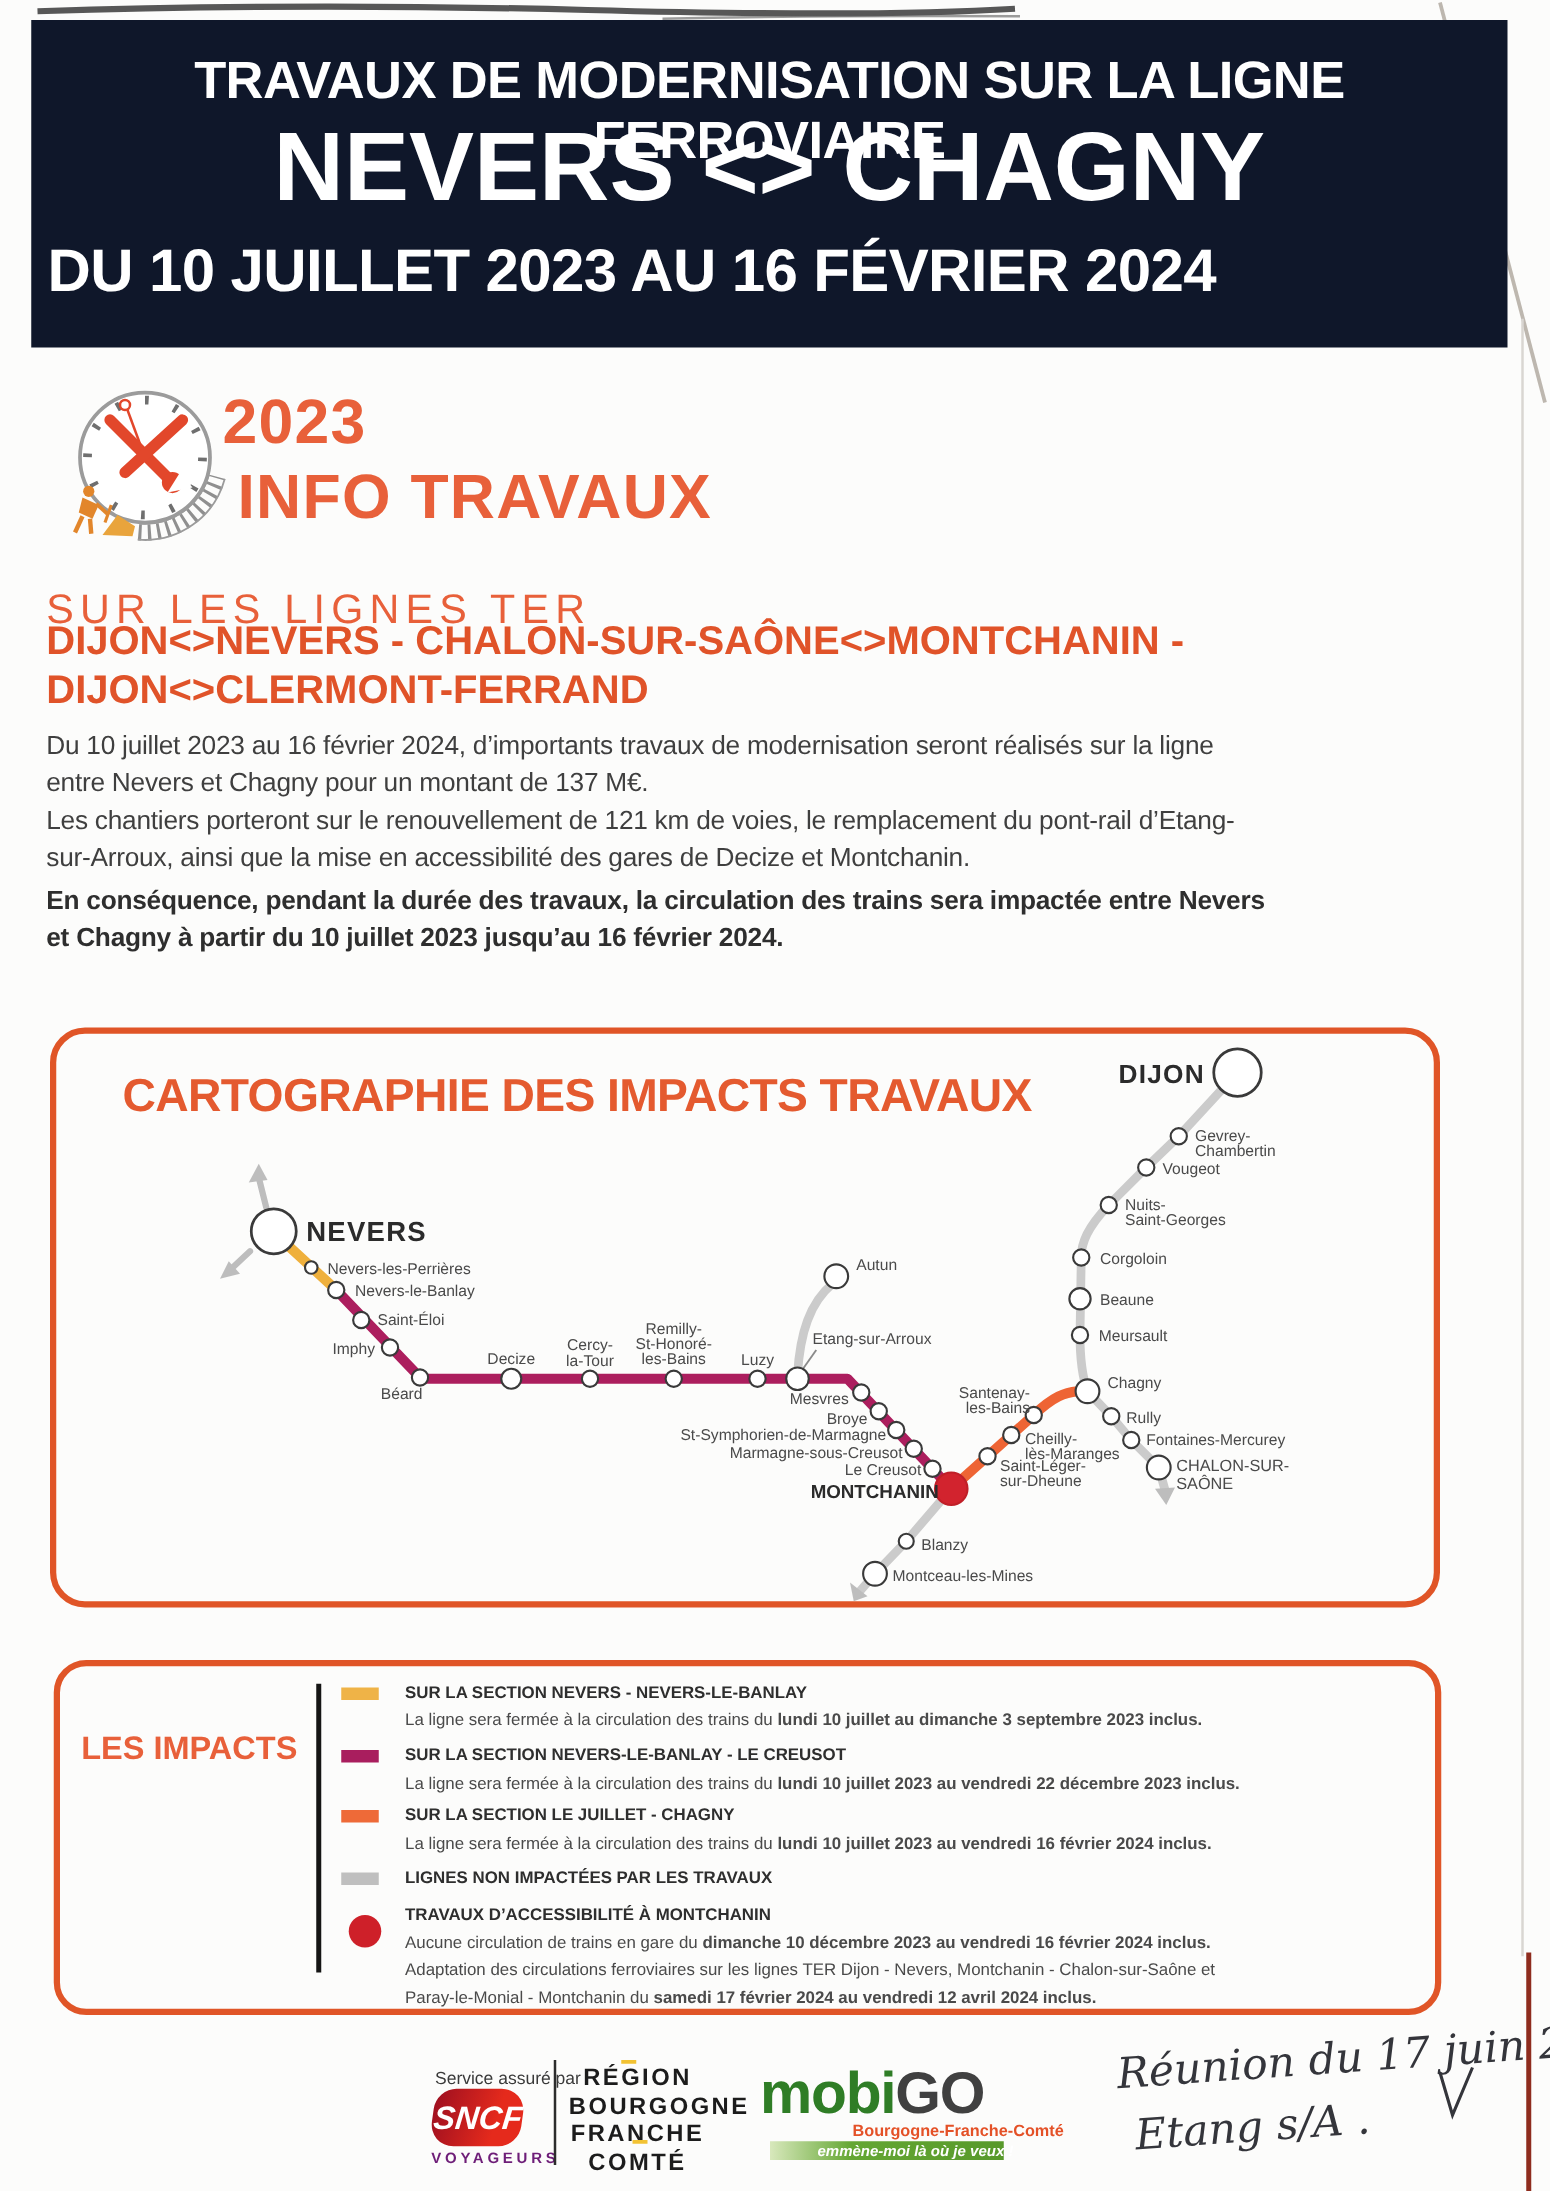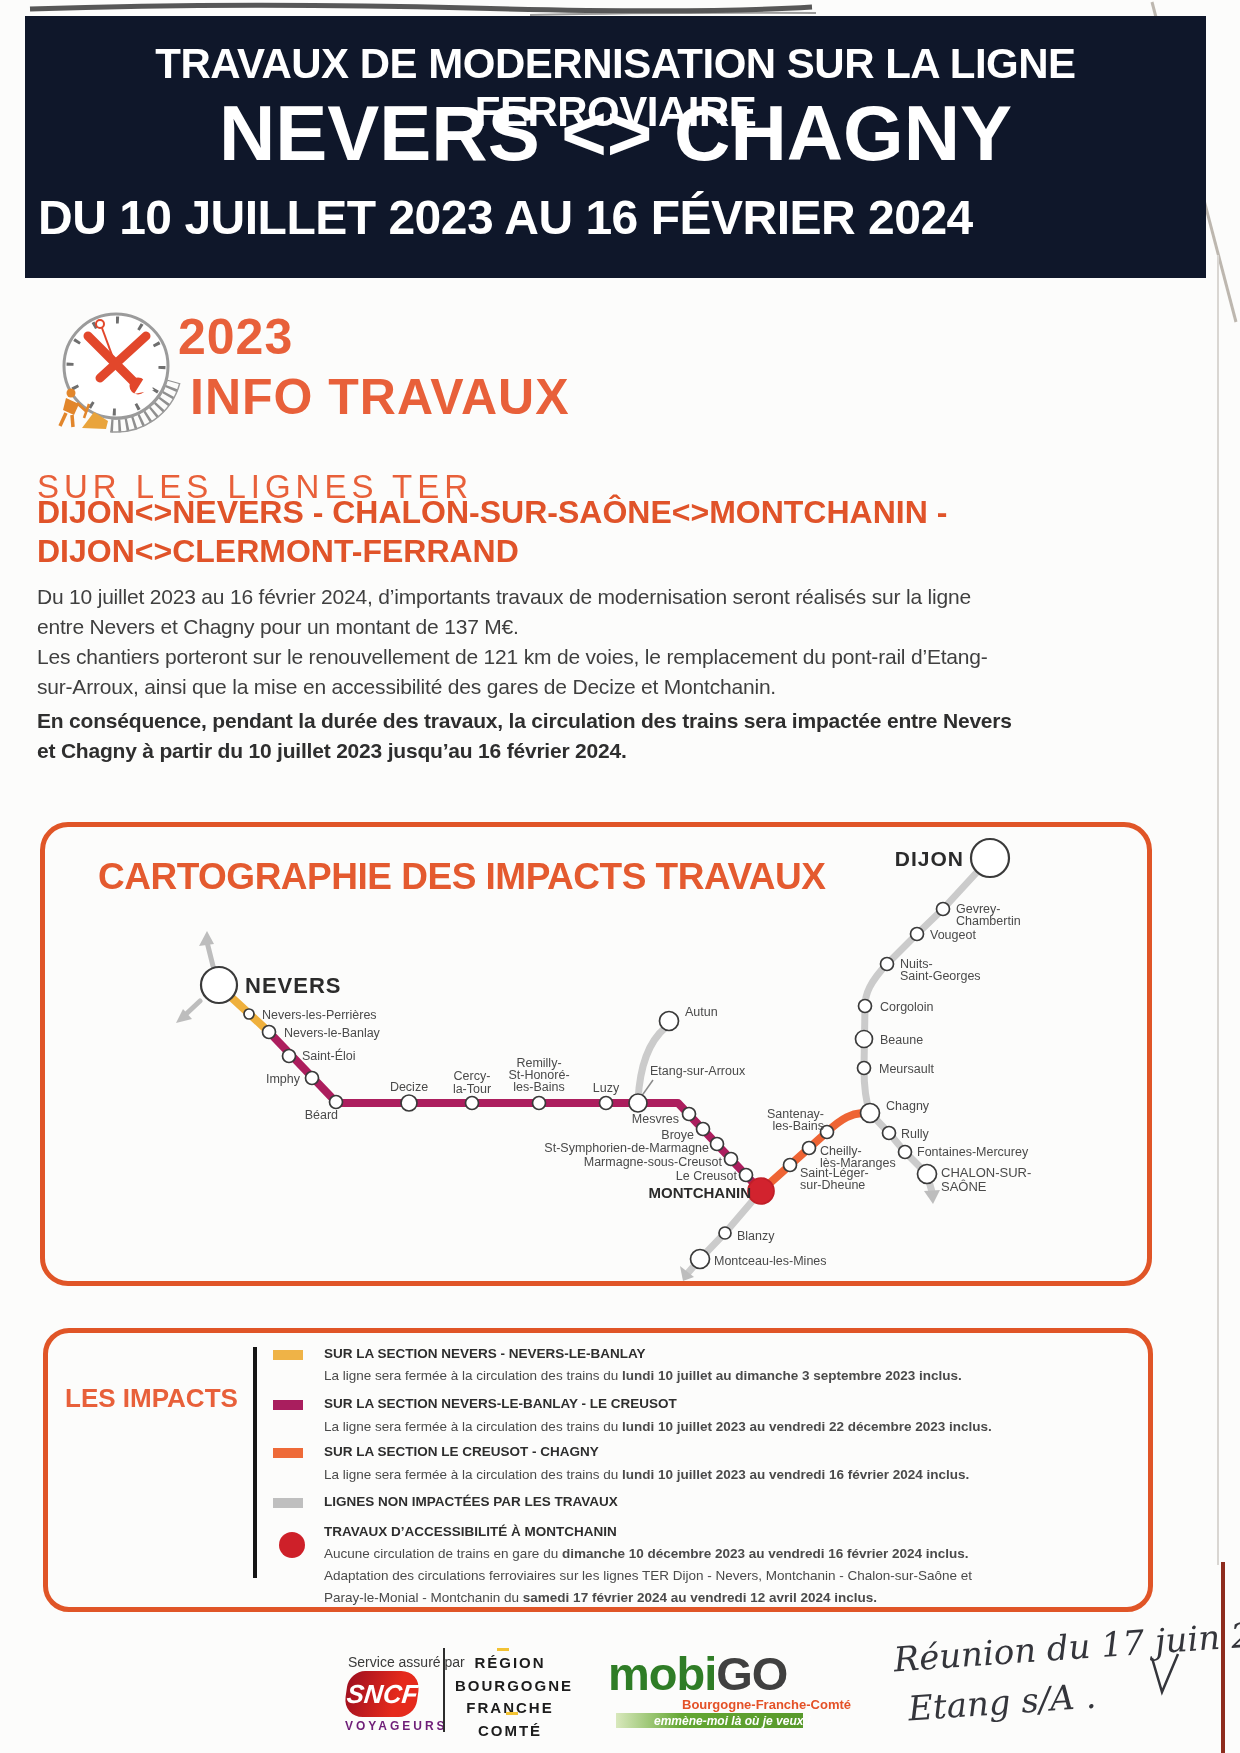--- a/index.html
+++ b/index.html
@@ -36,21 +36,21 @@
   .leg-t{position:absolute;left:324px;color:#2e2e2e;font-weight:bold;font-size:13.5px;white-space:nowrap;}
   .leg-b{position:absolute;left:324px;color:#4a4a4a;font-size:13.5px;white-space:nowrap;}
   
   .f-tag{position:absolute;left:348px;top:1654px;font-size:14px;color:#3a3a3a;}
   .sncf-logo{position:absolute;left:346px;top:1671px;width:72px;height:46px;background:linear-gradient(100deg,#9E0F20,#E52A1C 70%);
              border-radius:16px 20px 16px 20px;transform:skewX(-8deg);display:flex;align-items:center;justify-content:center;}
   .sncf-logo span{color:#fff;font-weight:bold;font-style:italic;font-size:26px;transform:skewX(2deg);}
   .f-voy{position:absolute;left:345px;top:1719px;color:#6E1E78;font-weight:bold;font-size:12px;letter-spacing:3px;}
   .f-div{position:absolute;left:443px;top:1648px;width:2px;height:84px;background:#2c2c2c;}
   .region{position:absolute;left:455px;top:1652px;width:110px;text-align:center;color:#1c1c1c;font-weight:bold;
-          font-size:15px;letter-spacing:2px;line-height:22.5px;}
+          font-size:19px;letter-spacing:2px;line-height:22.5px;}
   .ydash{position:absolute;width:12px;height:3px;background:#F2C233;}
   .mobi{position:absolute;left:608px;top:1646px;font-weight:bold;font-size:47px;letter-spacing:-1px;}
   .mobi .m1{color:#2F7D26;} .mobi .m2{color:#404040;}
   .mobi-reg{position:absolute;left:682px;top:1697px;color:#E45127;font-weight:bold;font-size:13px;}
   .mobi-bar{position:absolute;left:616px;top:1713px;width:187px;height:15px;
             background:linear-gradient(90deg,#D8E8BC,#64A733 35%,#58992B);display:flex;align-items:center;}
   .mobi-bar span{color:#fff;font-style:italic;font-size:12px;font-weight:bold;padding-left:38px;white-space:nowrap;}
   
   .hw{position:absolute;color:#34353B;font-family:"DejaVu Serif",serif;font-style:italic;font-size:34px;white-space:nowrap;}
   .hw1{left:893px;top:1624px;transform:rotate(-4deg);}
@@ -219,21 +219,21 @@
     <span>La ligne sera fermée à la circulation des trains du </span><b>lundi 10 juillet au dimanche 3 septembre 2023 inclus.</b>
   </div>
 
   <span class="leg-sw sw-m" style="top:1400px"></span>
   <div class="leg-t" style="top:1396px">SUR LA SECTION NEVERS-LE-BANLAY - LE CREUSOT</div>
   <div class="leg-b" style="top:1419px">
     <span>La ligne sera fermée à la circulation des trains du </span><b>lundi 10 juillet 2023 au vendredi 22 décembre 2023 inclus.</b>
   </div>
 
   <span class="leg-sw sw-o" style="top:1448px"></span>
-  <div class="leg-t" style="top:1444px">SUR LA SECTION LE CREUSOT - CHAGNY</div>
+  <div class="leg-t" style="top:1444px">SUR LA SECTION LE JUILLET - CHAGNY</div>
   <div class="leg-b" style="top:1467px">
     <span>La ligne sera fermée à la circulation des trains du </span><b>lundi 10 juillet 2023 au vendredi 16 février 2024 inclus.</b>
   </div>
 
   <span class="leg-sw sw-g" style="top:1498px"></span>
   <div class="leg-t" style="top:1494px">LIGNES NON IMPACTÉES PAR LES TRAVAUX</div>
 
   <span class="leg-dot"></span>
   <div class="leg-t" style="top:1524px">TRAVAUX D’ACCESSIBILITÉ À MONTCHANIN</div>
   <div class="leg-b" style="top:1546px">

